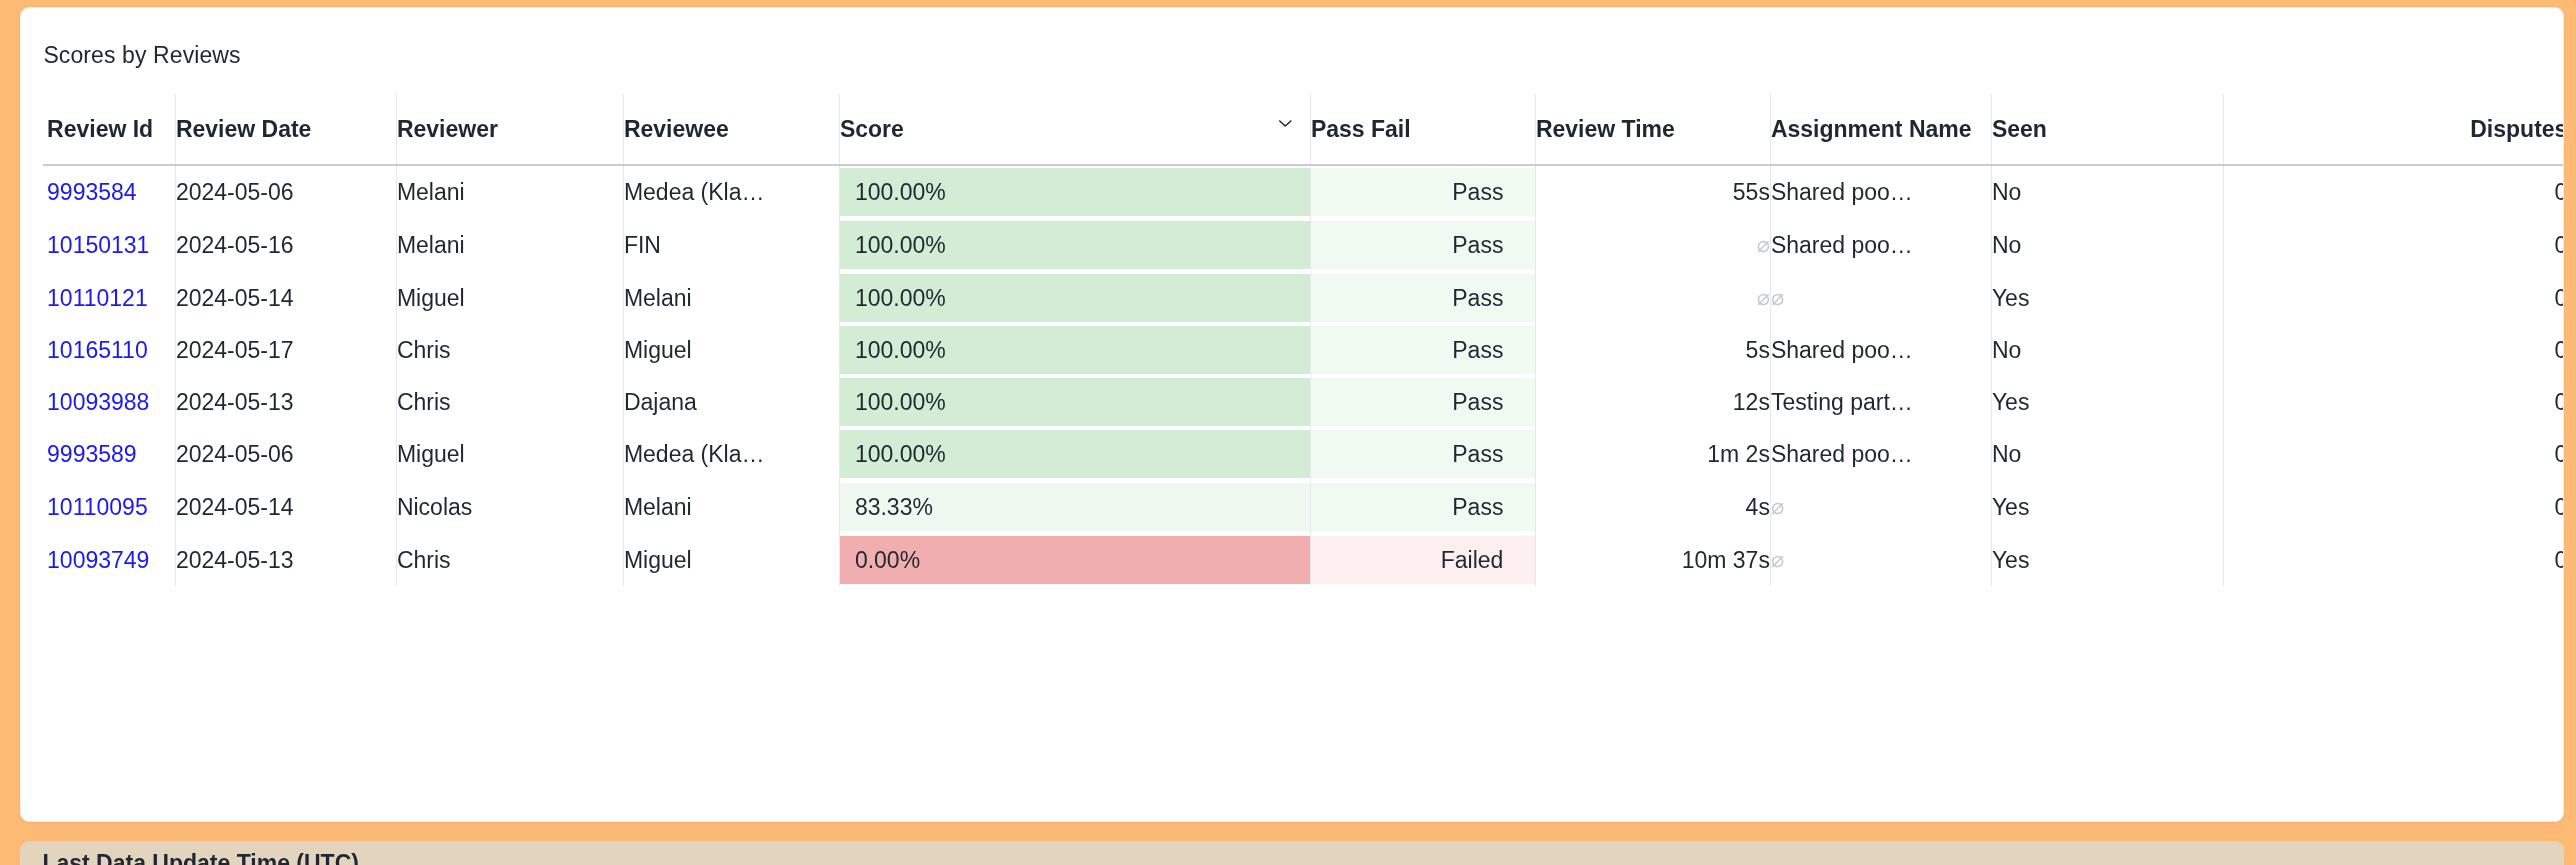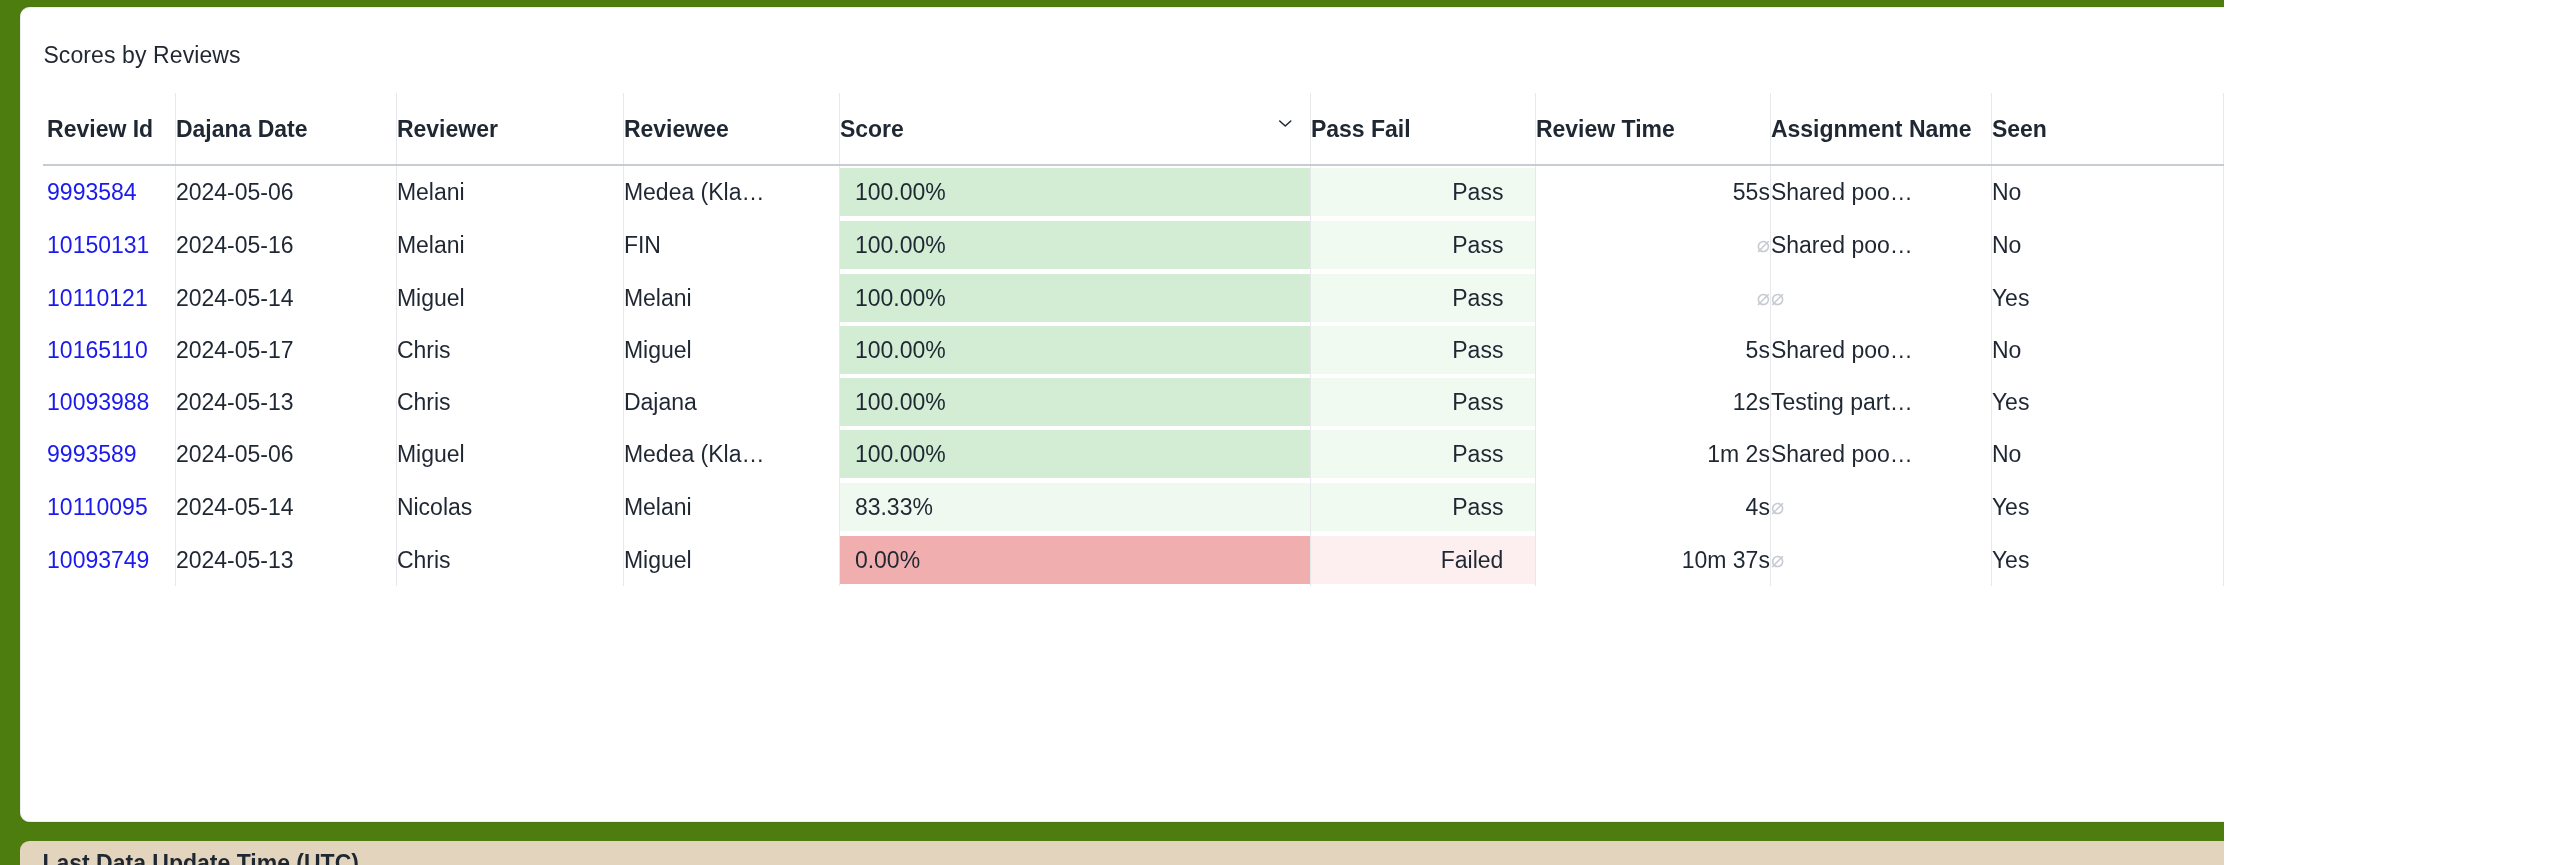--- a/index.html
+++ b/index.html
@@ -5,23 +5,23 @@
   * { box-sizing: border-box; }
   html, body {
     margin: 0; padding: 0;
     width: 2576px; height: 865px;
     background: #ffffff;
     font-family: "Liberation Sans", sans-serif;
     -webkit-font-smoothing: antialiased;
   }
   #root {
     position: relative;
-    width: 2224px;
+    width: 2576px;
     height: 865px;
-    background: #4d7c0f;
+    background: #fdba74;
     overflow: hidden;
   }
 
   
   .card {
     position: absolute;
     left: 20.4px;
     top: 7.4px;
     width: 2544px;
     height: 815px;
@@ -156,21 +156,21 @@
           <col style="width:471px">
           <col style="width:225px">
           <col style="width:235px">
           <col style="width:221px">
           <col style="width:232px">
           <col style="width:344px">
         </colgroup>
         <thead>
           <tr>
             <th class="first">Review Id</th>
-            <th>Dajana Date</th>
+            <th>Review Date</th>
             <th>Reviewer</th>
             <th>Reviewee</th>
             <th class="score-h">
               <span>Score</span>
               <span class="chev">
                 <svg width="18.5" height="18.5" viewBox="0 0 20 20" aria-hidden="true">
                   <path d="M4 7.5 L10 13 L16 7.5" fill="none" stroke="#1f2733" stroke-width="1.6" stroke-linecap="round" stroke-linejoin="round"></path>
                 </svg>
               </span>
             </th>

